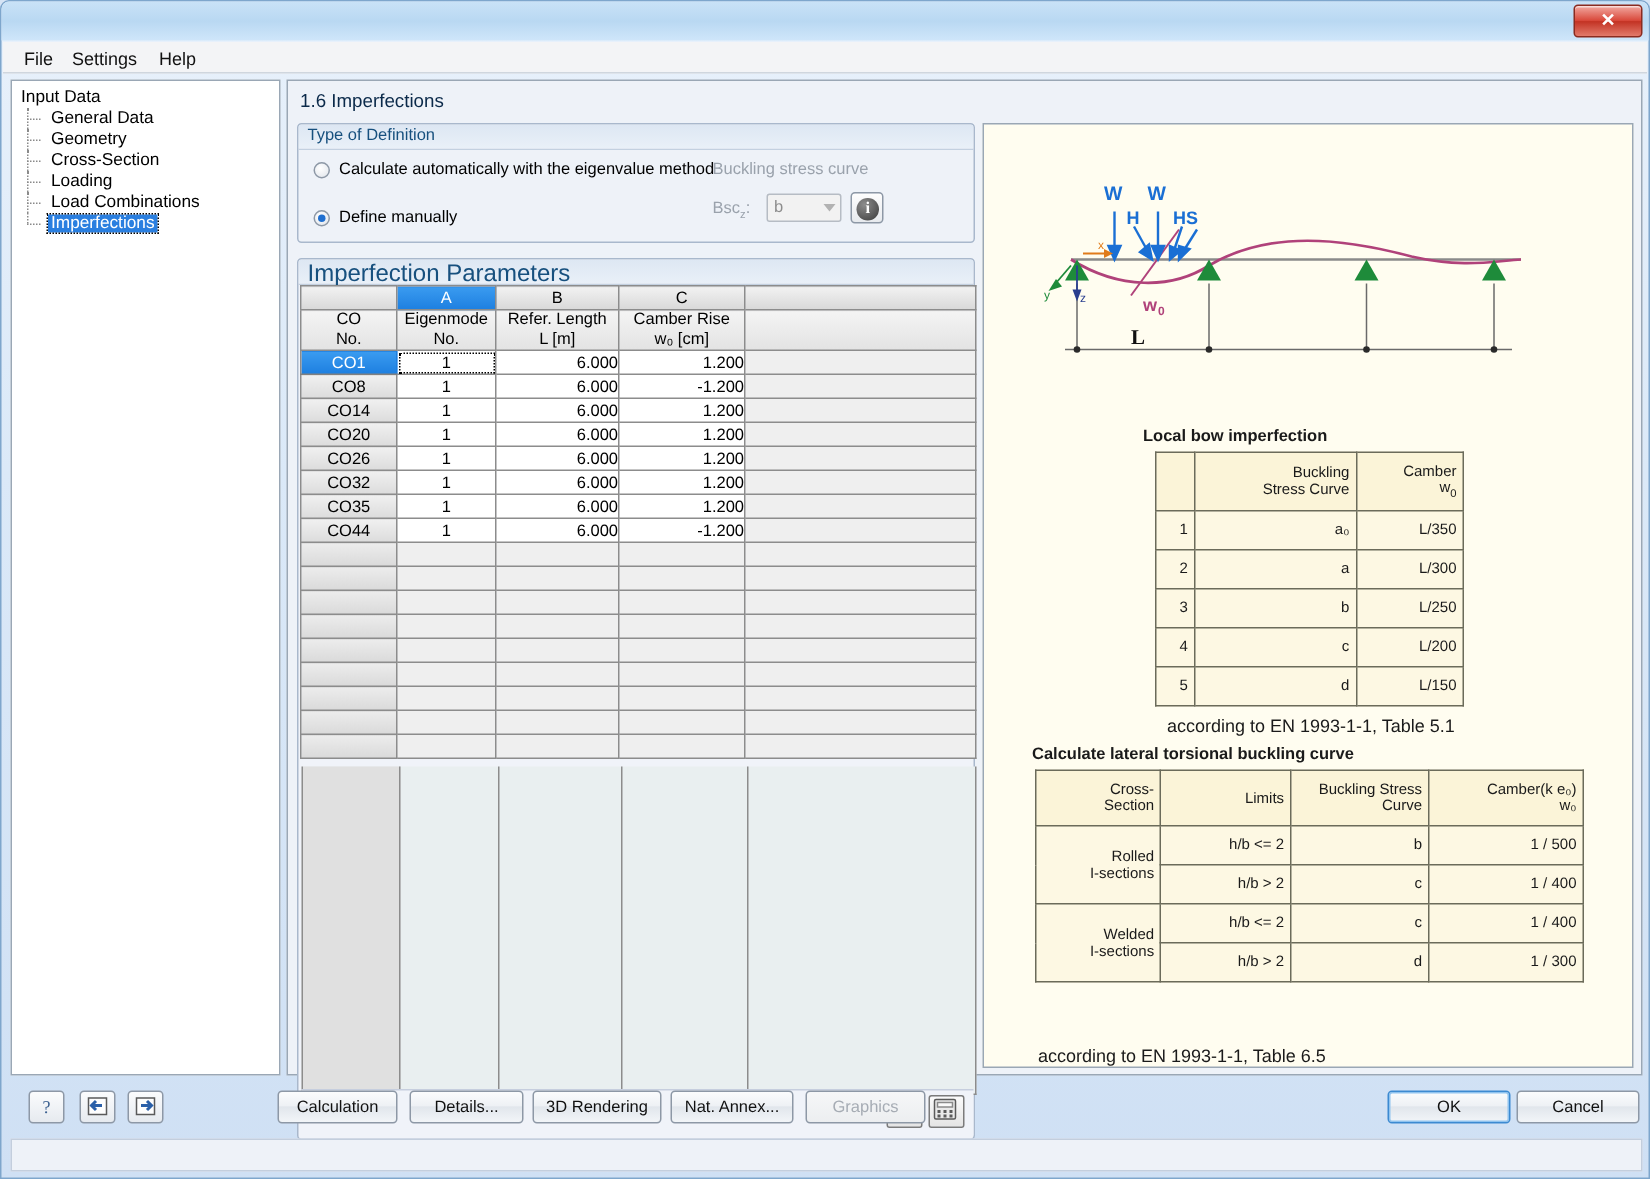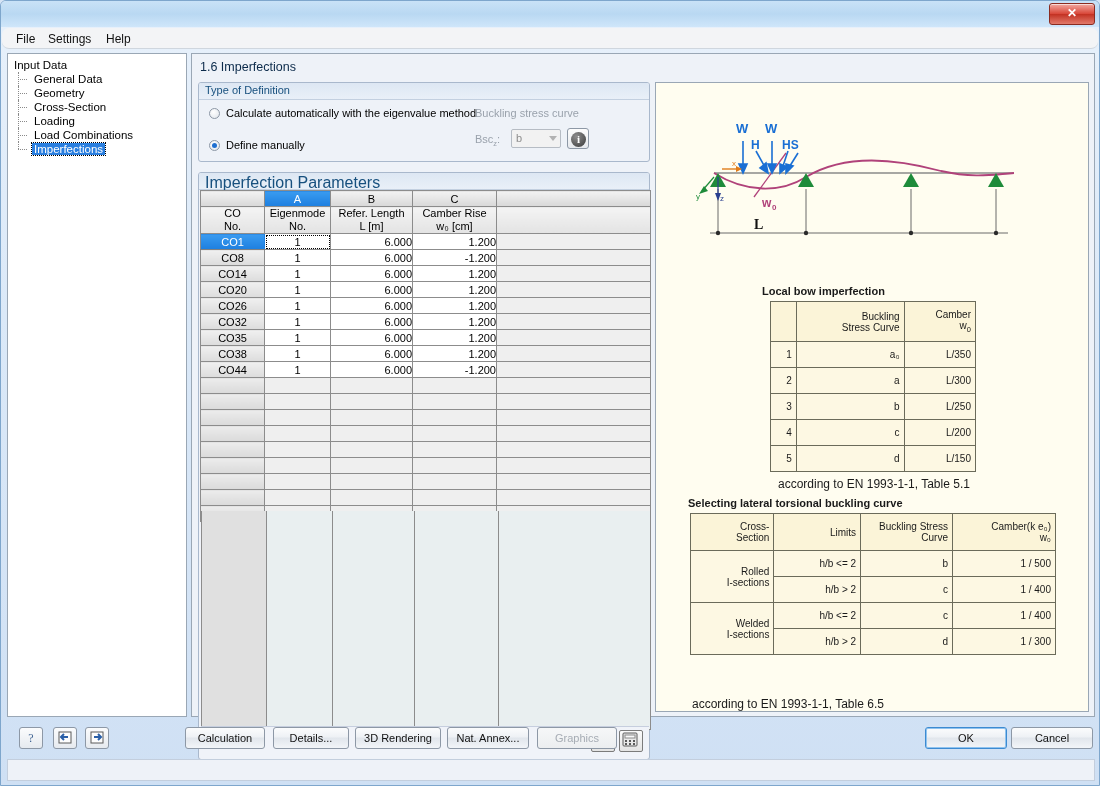--- a/index.html
+++ b/index.html
@@ -29,21 +29,21 @@
     position:absolute;right:4px;top:2px;width:44px;height:20px;
     background:linear-gradient(180deg,#f2a9a1 0%,#d9493b 48%,#c33324 52%,#e27a6b 100%);
     border:1px solid #8a2b20;border-radius:3px;
     color:#fff;font-size:12px;font-weight:bold;text-align:center;line-height:19px;
     box-shadow:inset 0 1px 0 rgba(255,255,255,.6);
     cursor:pointer;
   }
   
   .menubar{
     position:absolute;left:1px;top:27px;width:1096px;height:20px;
-    background:#f3f4f6;border-bottom:1px solid #cfd6de;border-radius:7px;
+    background:#f3f4f6;border-bottom:1px solid #cfd6de;
   }
   .menu-item{
     position:absolute;top:3px;font-size:12px;color:#111;padding:1px 6px;cursor:pointer;
   }
   
   .leftpane{
     position:absolute;left:6px;top:52px;width:180px;height:664px;
     background:#fff;border:1px solid #9aa7b5;box-sizing:border-box;
   }
   .tree{position:absolute;left:6px;top:4px;}
@@ -360,27 +360,20 @@
             </tr>
             <tr>
               <td class="rowhdr">CO32</td>
               <td class="cell ctr">1</td>
               <td class="cell">6.000</td>
               <td class="cell">1.200</td>
               <td class="cell tail"></td>
             </tr>
             <tr>
               <td class="rowhdr">CO35</td>
-              <td class="cell ctr">1</td>
-              <td class="cell">6.000</td>
-              <td class="cell">1.200</td>
-              <td class="cell tail"></td>
-            </tr>
-            <tr>
-              <td class="rowhdr">CO38</td>
               <td class="cell ctr">1</td>
               <td class="cell">6.000</td>
               <td class="cell">1.200</td>
               <td class="cell tail"></td>
             </tr>
             <tr>
               <td class="rowhdr">CO44</td>
               <td class="cell ctr">1</td>
               <td class="cell">6.000</td>
               <td class="cell">-1.200</td>
@@ -585,21 +578,21 @@
             </tr>
             <tr>
               <td>5</td>
               <td>d</td>
               <td>L/150</td>
             </tr>
           </tbody>
       </table>
       <div class="note" style="left:122px;top:394px;">according to EN 1993-1-1, Table 5.1</div>
 
-      <div class="gfx-cap" style="left:32px;top:414px;">Selecting lateral torsional buckling curve</div>
+      <div class="gfx-cap" style="left:32px;top:414px;">Calculate lateral torsional buckling curve</div>
       <table class="mini" style="left:34px;top:430px;width:366px;">
         <tbody>
             <tr>
           <td class="hd" style="width:82px">
             <div>Cross-</div>
             <div>Section</div>
           </td>
           <td class="hd" style="width:88px">Limits</td>
           <td class="hd" style="width:92px">
             <div>Buckling Stress</div>

